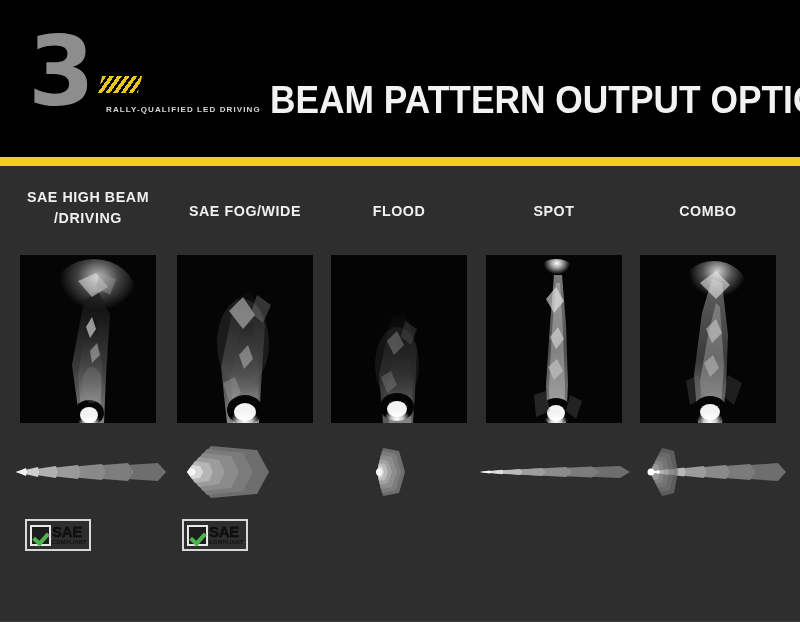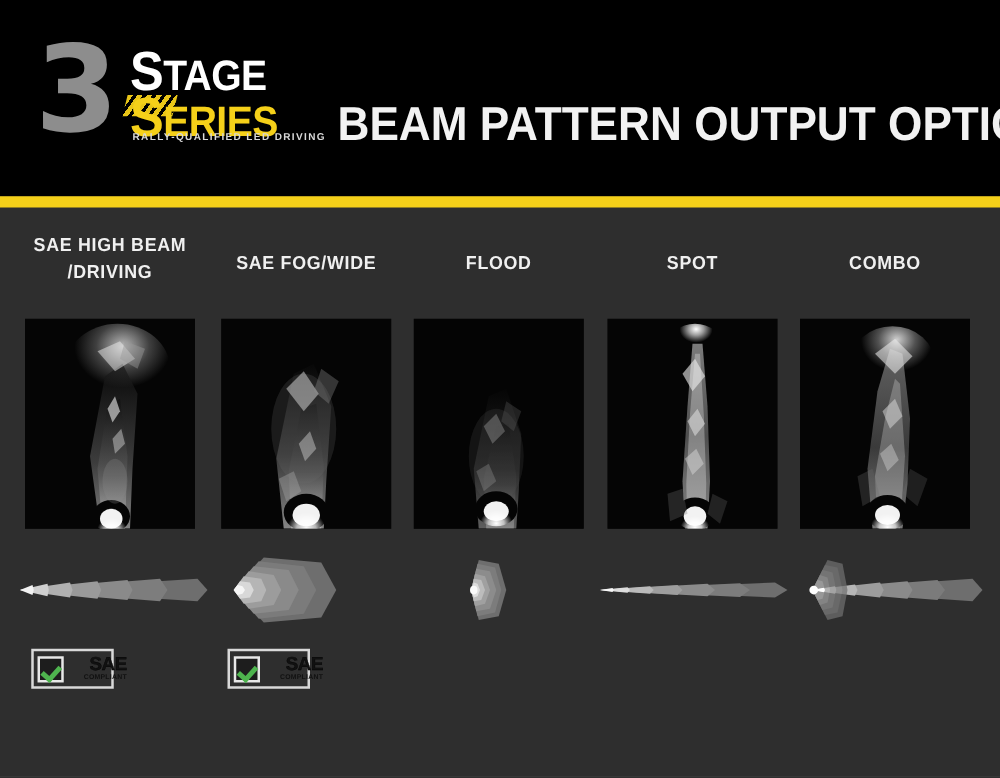--- a/index.html
+++ b/index.html
@@ -122,21 +122,21 @@
     background:#1d1d1d;
     position:relative;flex:none;
   }
   .badge .chk:before{
     content:"";position:absolute;
     left:4px;top:3px;width:6px;height:11px;
     border:solid #4eb44e;border-width:0 4px 4px 0;
     transform:rotate(42deg);
   }
   .badge .txt{
-    margin-left:16px;line-height:1;text-align:right;
+    margin-left:1px;line-height:1;
   }
   .badge .sae{
     font-size:15px;font-weight:bold;color:#111;
     letter-spacing:-0.3px;display:block;
     -webkit-text-stroke:.3px #000;
   }
   .badge .compliant{
     font-size:5.5px;font-weight:bold;color:#111;
     letter-spacing:.2px;display:block;margin-top:1px;
   }
@@ -144,24 +144,20 @@
 </head>
 <body>
 
 <div class="page">
 
   <div class="header">
 
     <div class="logo">
       <div class="three">3</div>
       <div class="stripes"></div>
-      <div class="stage-wrap">
-        <div class="stage"><span class="cap">S</span><span>TAGE</span></div>
-        <div class="series"><span class="cap">S</span><span>ERIES</span></div>
-      </div>
       <div class="tagline">RALLY-QUALIFIED LED DRIVING</div>
     </div>
 
     <div class="header-title">BEAM PATTERN OUTPUT OPTIONS</div>
   </div>
   <div class="yellow-bar"></div>
 
   <div class="grid">
 
     <div class="col" style="left:20px;">

